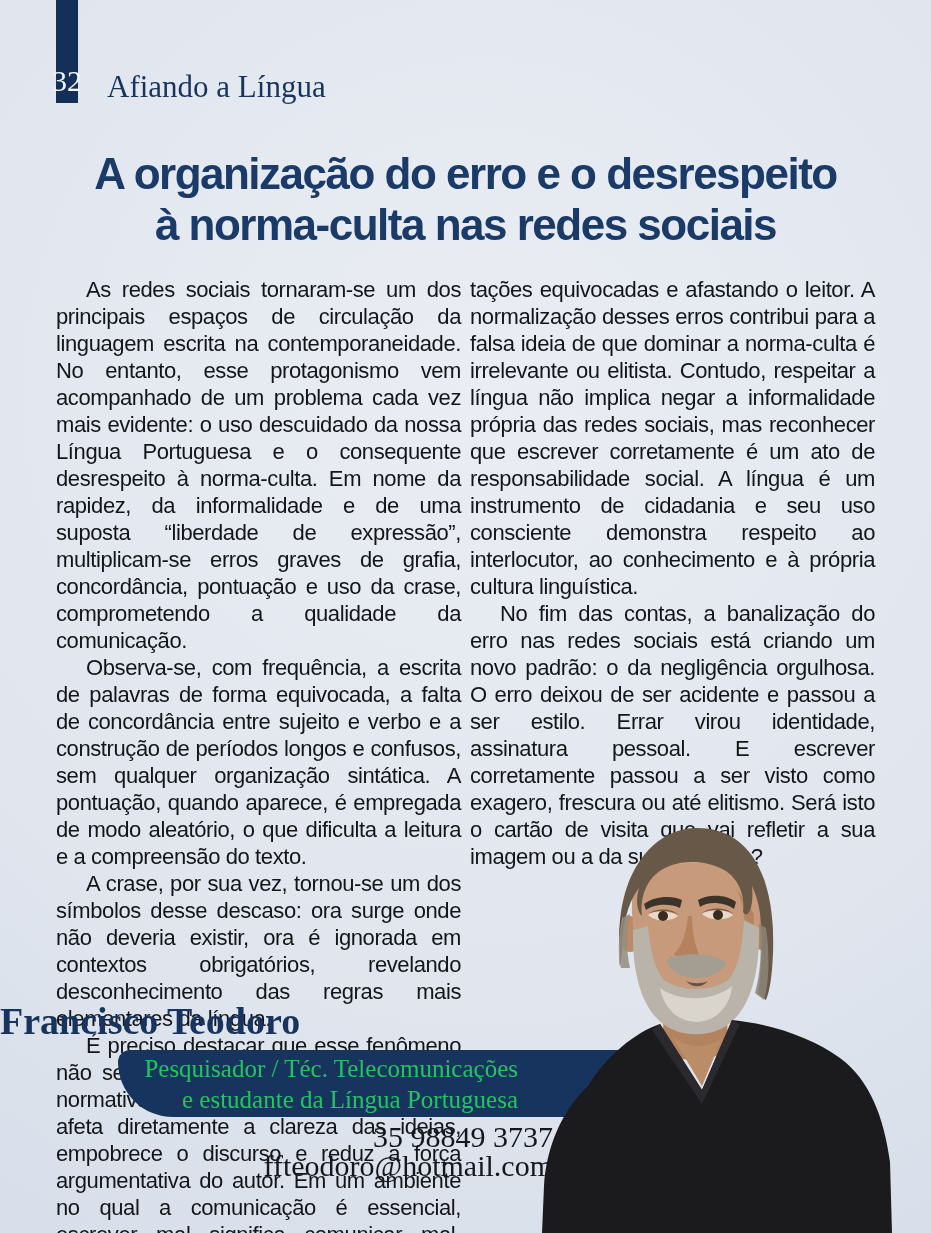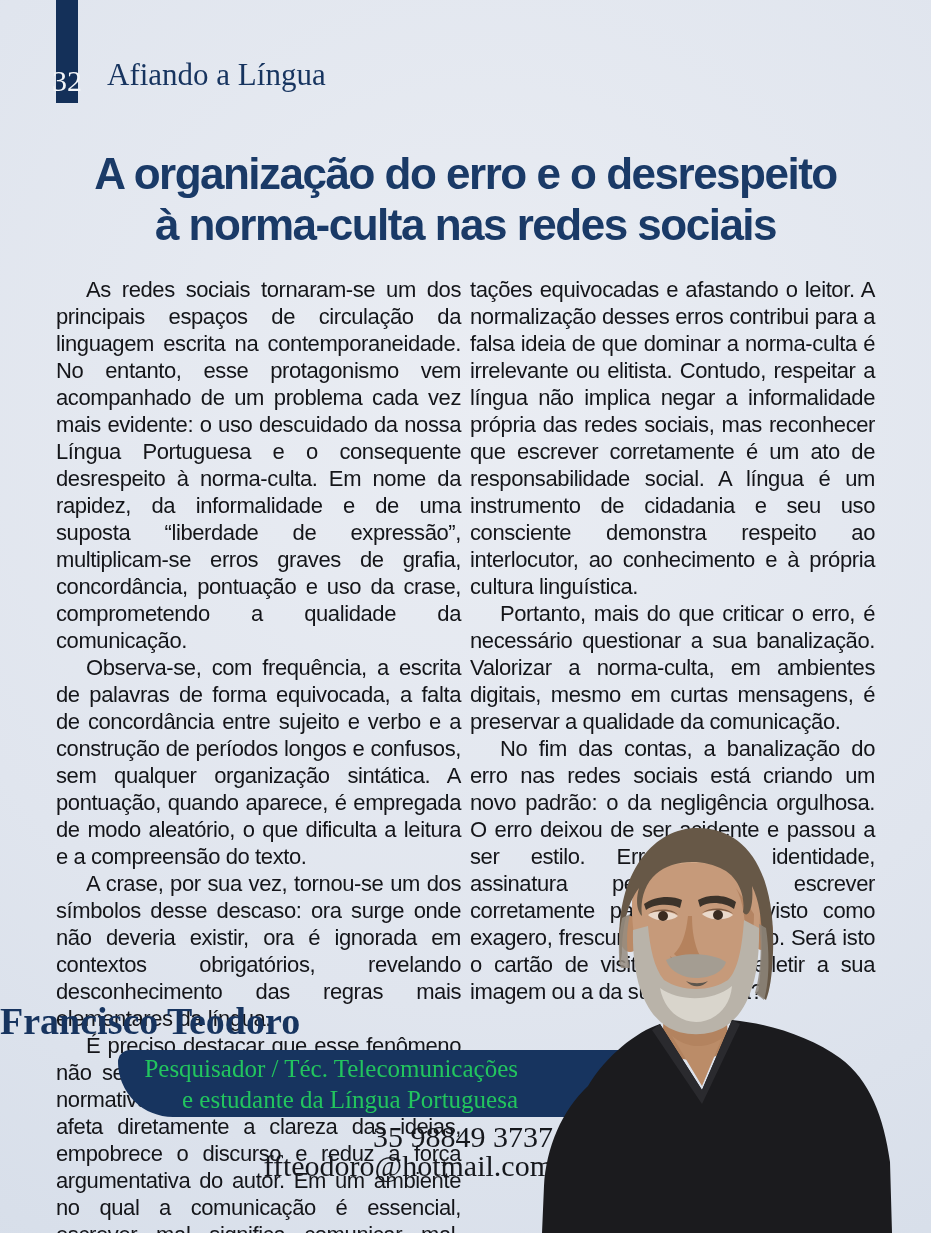--- a/index.html
+++ b/index.html
@@ -19,21 +19,21 @@
     position:absolute;left:56px;top:0;width:22px;height:103px;
     background:#143059;
     display:flex;align-items:flex-end;justify-content:center;
     padding-bottom:7px;box-sizing:border-box;
   }
   .page-number{
     font-family:"Liberation Serif",serif;
     font-size:30px;color:#f3f5f8;line-height:1;
   }
   .section-title{
-    position:absolute;left:107px;top:59px;
+    position:absolute;left:107px;top:71px;
     font-family:"Liberation Serif",serif;
     font-size:31px;color:#17345f;line-height:1;
   }
   
   .article-title{
     position:absolute;left:0;top:148px;width:931px;margin:0;
     text-align:center;
     font-family:"Liberation Sans",sans-serif;
     font-weight:700;font-size:44px;line-height:51px;
     letter-spacing:-1.5px;color:#1a3a67;
@@ -99,21 +99,20 @@
 
   <div class="columns">
     <div class="col">
       <p>As redes sociais tornaram-se um dos principais espaços de circulação da linguagem escrita na contemporaneidade. No entanto, esse protagonismo vem acompanhado de um problema cada vez mais evidente: o uso descuidado da nossa Língua Portuguesa e o consequente desrespeito à norma-culta. Em nome da rapidez, da informalidade e de uma suposta “liberdade de expressão”, multiplicam-se erros graves de grafia, concordância, pontuação e uso da crase, comprometendo a qualidade da comunicação.</p>
       <p>Observa-se, com frequência, a escrita de palavras de forma equivocada, a falta de concordância entre sujeito e verbo e a construção de períodos longos e confusos, sem qualquer organização sintática. A pontuação, quando aparece, é empregada de modo aleatório, o que dificulta a leitura e a compreensão do texto.</p>
       <p>A crase, por sua vez, tornou-se um dos símbolos desse descaso: ora surge onde não deveria existir, ora é ignorada em contextos obrigatórios, revelando desconhecimento das regras mais elementares da língua.</p>
       <p>É preciso destacar que esse fenômeno não se limita a uma questão estética ou normativa. O uso inadequado da língua afeta diretamente a clareza das ideias, empobrece o discurso e reduz a força argumentativa do autor. Em um ambiente no qual a comunicação é essencial, escrever mal significa comunicar mal, gerando interpre-</p>
     </div>
     <div class="col">
       <p class="no-indent">tações equivocadas e afastando o leitor. A normalização desses erros contribui para a falsa ideia de que dominar a norma-culta é irrelevante ou elitista. Contudo, respeitar a língua não implica negar a informalidade própria das redes sociais, mas reconhecer que escrever corretamente é um ato de responsabilidade social. A língua é um instrumento de cidadania e seu uso consciente demonstra respeito ao interlocutor, ao conhecimento e à própria cultura linguística.</p>
-      <p>Portanto, mais do que criticar o erro, é necessário questionar a sua banalização. Valorizar a norma-culta, em ambientes digitais, mesmo em curtas mensagens, é preservar a qualidade da comunicação.</p>
       <p>No fim das contas, a banalização do erro nas redes sociais está criando um novo padrão: o da negligência orgulhosa. O erro deixou de ser acidente e passou a ser estilo. Errar virou identidade, assinatura pessoal. E escrever corretamente passou a ser visto como exagero, frescura ou até elitismo. Será isto o cartão de visita que vai refletir a sua imagem ou a da sua empresa?</p>
     </div>
   </div>
 
   <div class="author-name">Francisco Teodoro</div>
 
   <div class="role-banner">
     <div>Pesquisador / Téc. Telecomunicações</div>
     <div>e estudante da Língua Portuguesa</div>
   </div>

